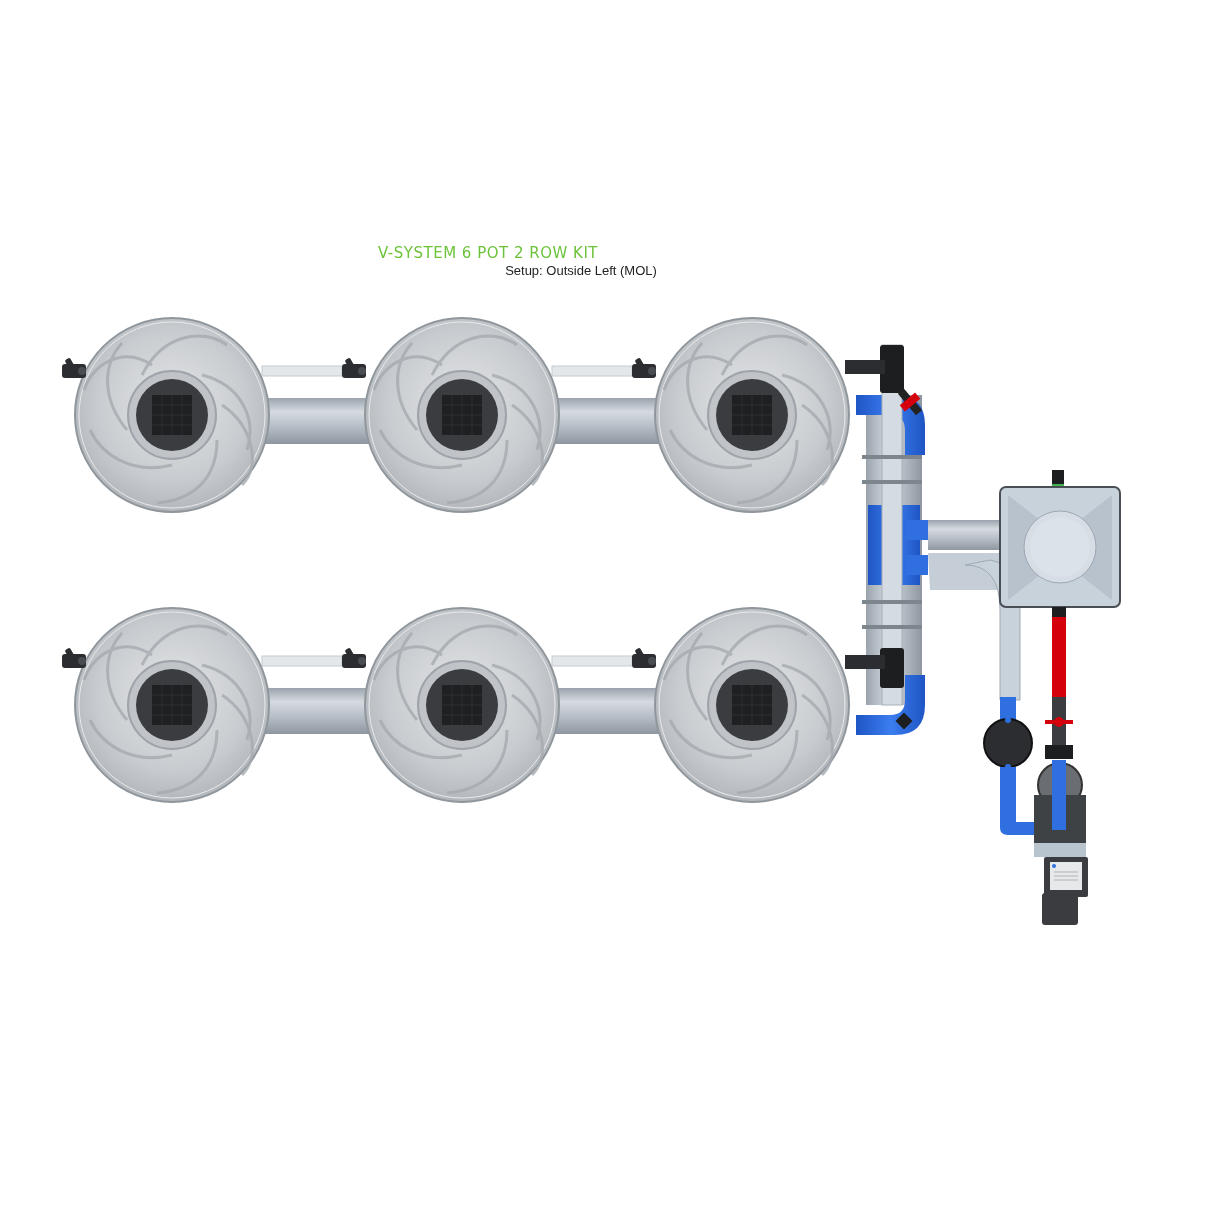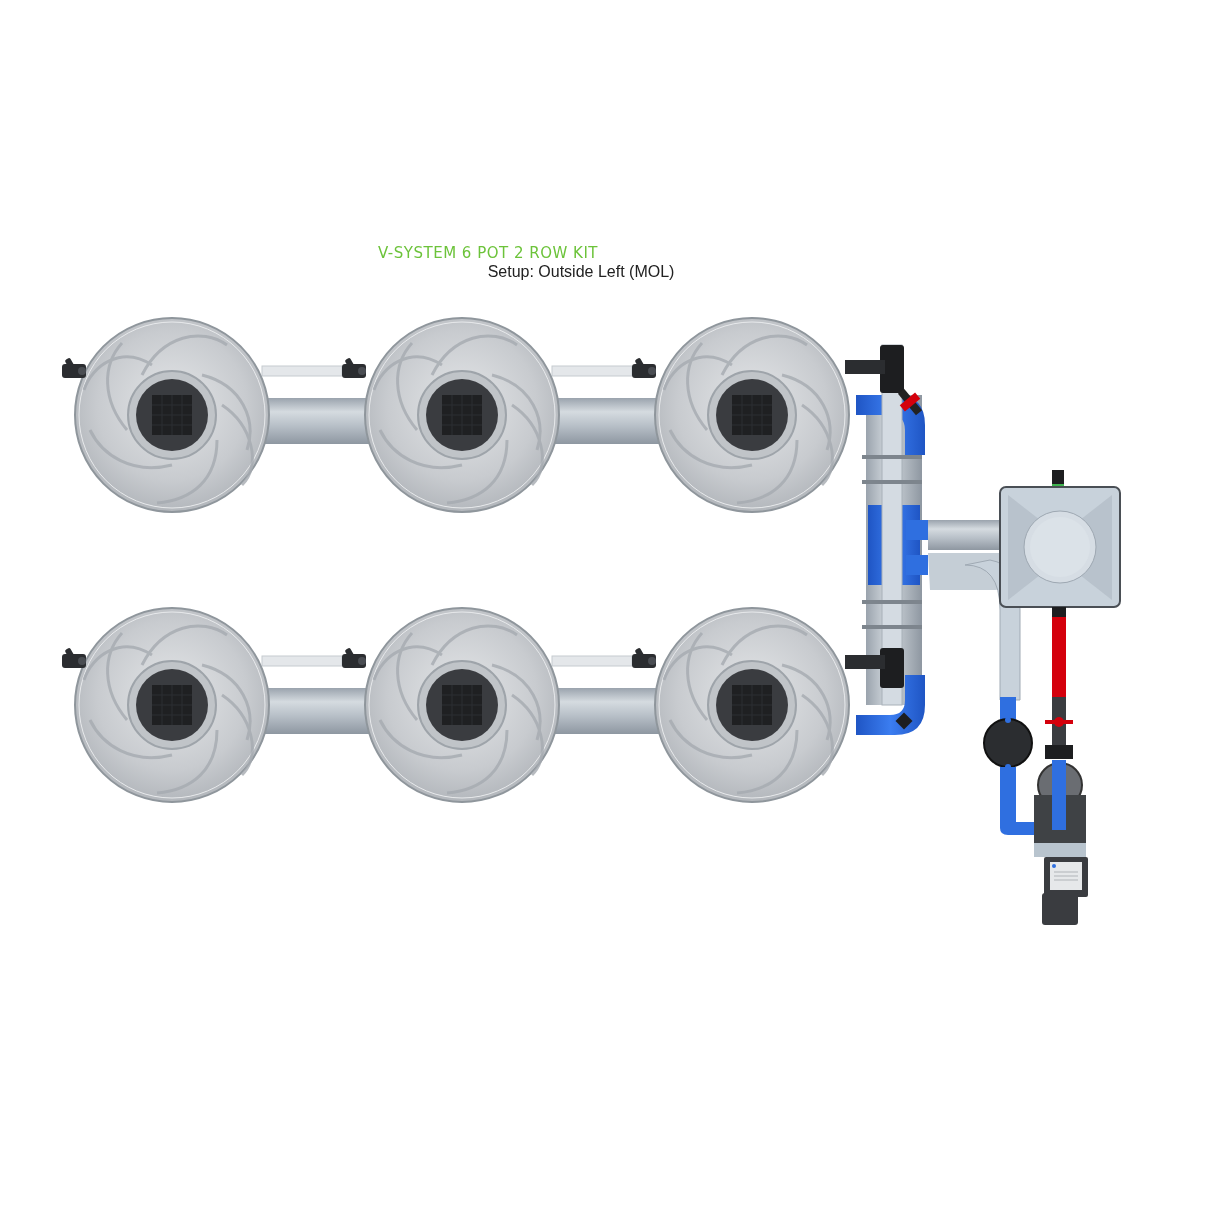--- a/index.html
+++ b/index.html
@@ -1,18 +1,18 @@
 <!DOCTYPE html>
 <html><head>
 <meta charset="utf-8">
 <style>
   html, body { margin:0; padding:0; background:#ffffff; }
   body { width:1214px; height:1214px; position:relative; overflow:hidden; font-family:"Liberation Sans", sans-serif; }
   .title { position:absolute; left:0; width:976px; top:244px; text-align:center; font-family:"DejaVu Sans", sans-serif; font-size:15px; letter-spacing:0.5px; font-weight:normal; }
-  .subtitle { position:absolute; left:0; width:1162px; top:263px; text-align:center; font-size:16px; color:#222; }
+  .subtitle { position:absolute; left:0; width:1162px; top:263px; text-align:center; font-size:13px; color:#222; }
   svg.diagram { position:absolute; left:0; top:0; }
 </style>
 </head>
 <body>
 
 <div class="title" style="color:#6cc33a">V-SYSTEM 6 POT 2 ROW KIT</div>
 <div class="subtitle">Setup: Outside Left (MOL)</div>
 
 <svg class="diagram" width="1214" height="1214" viewBox="0 0 1214 1214">
   <defs>

